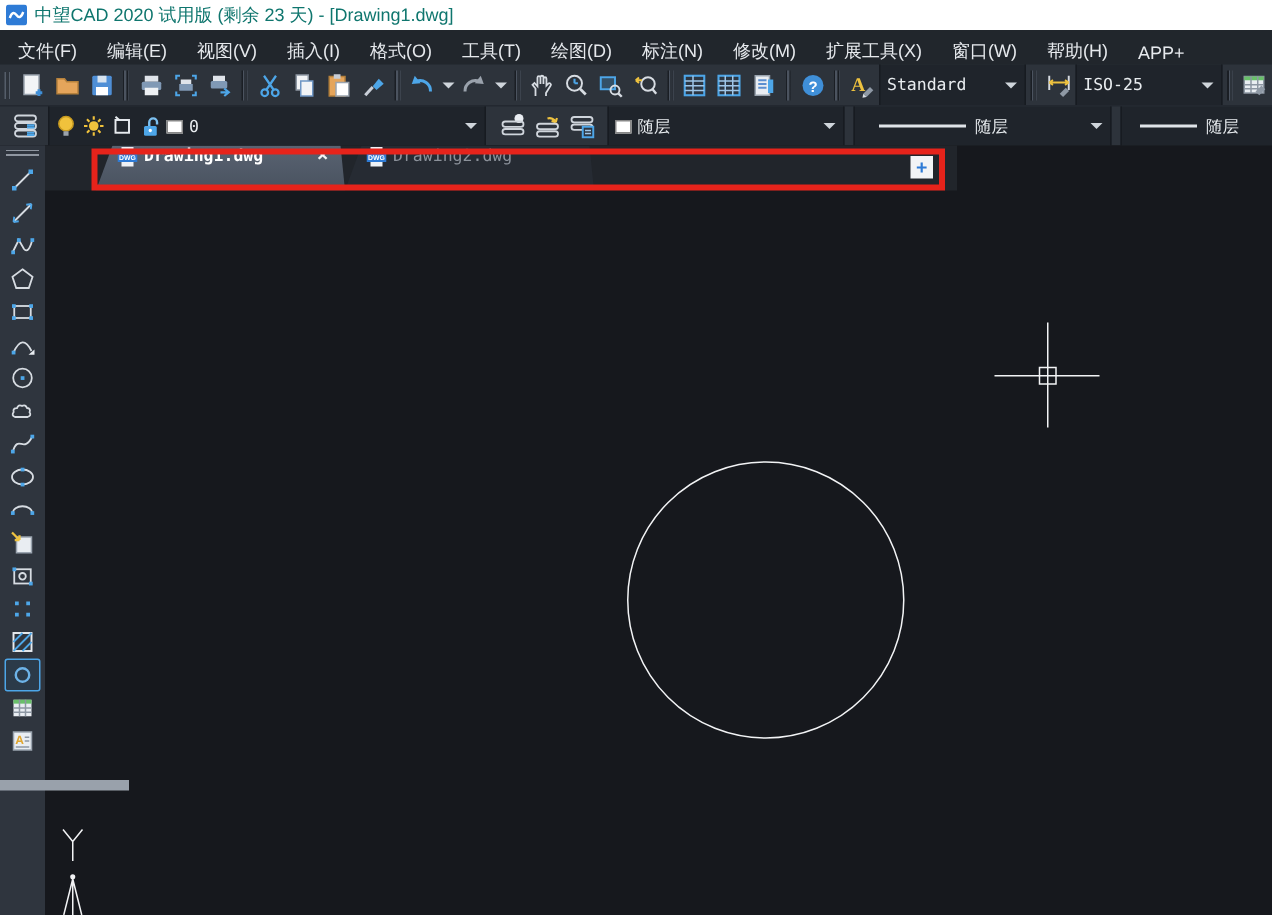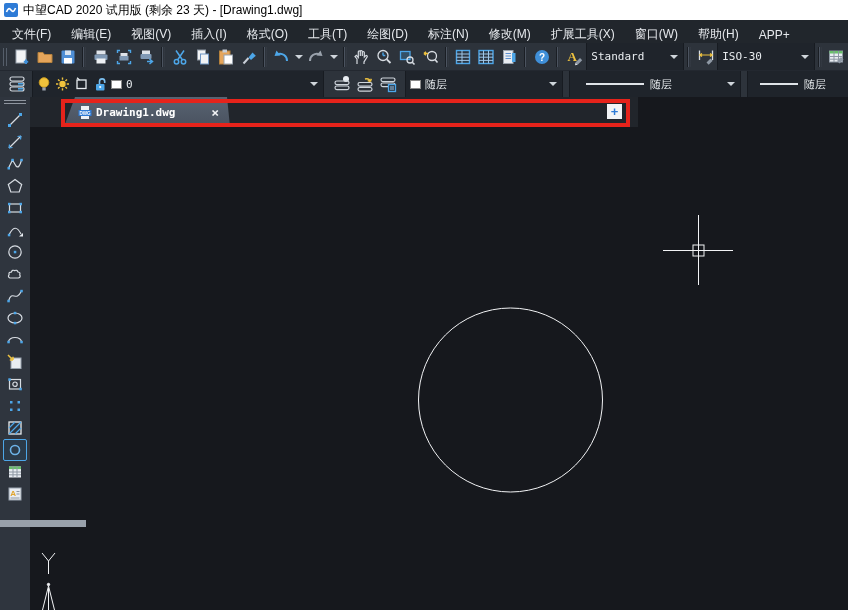--- a/index.html
+++ b/index.html
@@ -10,21 +10,21 @@
     --red:#e6231b; --combobg:#1f242b;
   }
   *{margin:0;padding:0;box-sizing:border-box;}
   html,body{width:848px;height:610px;overflow:hidden;background:var(--canvas);
     font-family:"Liberation Sans","DejaVu Sans",sans-serif;}
   .mono{font-family:"DejaVu Sans Mono","Liberation Mono",monospace;}
 
   
   .titlebar{position:absolute;left:0;top:0;width:848px;height:20px;background:#ffffff;
     display:flex;align-items:center;gap:5px;padding-left:4px;}
-  .titlebar .ttext{font-size:12px;color:#000000;}
+  .titlebar .ttext{font-size:12px;color:#0f766e;}
 
   
   .menubar{position:absolute;left:0;top:20px;width:848px;height:31px;background:var(--menubg);
     border-bottom:2px solid #2d5ccc;display:flex;align-items:center;padding-left:2px;}
   .menuitem{color:#e6e9ed;font-size:12px;padding:3px 10px;cursor:default;}
 
   
   .toolbar{position:absolute;left:0;width:848px;height:27px;background:var(--toolbg);
     display:flex;align-items:center;overflow:hidden;}
   #toolbar1{top:43px;} #toolbar2{top:70px;border-top:1px solid #232830;}
@@ -38,21 +38,21 @@
   .combo{height:33px;background:var(--combobg);border:1px solid #171b21;border-bottom:1px solid #79828f;
     display:flex;align-items:center;color:#e8ecef;font-size:11px;padding:0 4px;position:relative;flex:none;}
   .combo .cval{flex:1;white-space:nowrap;overflow:hidden;}
   .combo .caret{position:absolute;right:3px;}
   .lineseg{display:inline-block;height:2px;background:#dfe3e8;margin-right:6px;flex:none;}
   .swatch{width:11px;height:9px;background:#ffffff;border:1px solid #888;margin-right:4px;flex:none;}
 
   
   .tabstrip{position:absolute;left:30px;top:97px;width:608px;height:30px;background:var(--strip);
     display:flex;align-items:stretch;padding-left:34px;}
-  .dtab{position:relative;width:166px;display:flex;align-items:center;gap:4px;padding:0 8px 0 14px;
+  .dtab{position:relative;width:166px;display:flex;gap:4px;padding:0 8px 0 14px;
     clip-path:polygon(11px 0,calc(100% - 3px) 0,100% 100%,0 100%);
     background:#262b33;color:var(--dim);font-size:11px;}
   .dtab.active{background:linear-gradient(180deg,#596372,#49525f);color:#ffffff;font-weight:bold;z-index:2;}
   .dtab .tlabel{flex:1;white-space:nowrap;overflow:hidden;}
   .closex{font-size:13px;font-weight:bold;color:#f2f4f6;padding:0 3px;line-height:1;}
   .newtab{position:absolute;left:577px;top:7px;width:15px;height:15px;background:#f2f4f6;
     color:var(--dblue);font-size:13px;font-weight:bold;display:flex;align-items:center;justify-content:center;line-height:1;}
   .redbox{position:absolute;left:61px;top:99px;width:569px;height:28px;border:4px solid var(--red);
     z-index:40;pointer-events:none;}
 
@@ -266,21 +266,21 @@
   <span class="tsep"></span>
 
   <span class="tbtn">
       <svg width="18" height="18">
     <path d="M2.5 2.5 V12 M15.5 2.5 V12" stroke="#d7dce2" stroke-width="1.3"></path>
     <path d="M2.5 7 H15.5 m-13 0 l2.5 -1.6 m-2.5 1.6 l2.5 1.6 M15.5 7 l-2.5 -1.6 m2.5 1.6 l-2.5 1.6" stroke="#eec23f" fill="none" stroke-width="1.2"></path>
     <polygon points="9.5,14.5 13.5,10.5 15.7,12.7 11.7,16.7" fill="#8f99a5"></polygon>
       </svg>
     </span>
   <div class="combo mono" style="width:98px">
-    <span class="cval">ISO-30</span>
+    <span class="cval">ISO-25</span>
     <span class="caret"></span>
   </div>
 
   <span class="tsep"></span>
 
   <span class="tbtn">
       <svg width="18" height="18">
     <rect x="2.5" y="3" width="13" height="11" fill="#e9edf2" stroke="#8d97a3"></rect>
     <rect x="2.5" y="3" width="13" height="2.5" fill="#69c06a"></rect>
     <path d="M7 3 V14 M11.5 3 V14 M2.5 8.5 H15.5 M2.5 11.2 H15.5" stroke="#8d97a3" stroke-width="1"></path>
@@ -534,16 +534,26 @@
     <span>
         <svg width="14" height="15">
       <rect x="3" y="1" width="8" height="13" fill="#eef1f5"></rect>
       <rect x="0.5" y="5" width="13" height="6" fill="#2e7bd6"></rect>
       <text x="7" y="9.7" text-anchor="middle" font-size="4.6" font-weight="bold" fill="#fff" font-family="Liberation Sans">DWG</text>
         </svg>
       </span>
     <span class="tlabel">Drawing1.dwg</span>
     <span class="closex">×</span>
   </div>
+  <div class="dtab mono">
+    <span>
+        <svg width="14" height="15">
+      <rect x="3" y="1" width="8" height="13" fill="#eef1f5"></rect>
+      <rect x="0.5" y="5" width="13" height="6" fill="#2e7bd6"></rect>
+      <text x="7" y="9.7" text-anchor="middle" font-size="4.6" font-weight="bold" fill="#fff" font-family="Liberation Sans">DWG</text>
+        </svg>
+      </span>
+    <span class="tlabel">Drawing2.dwg</span>
+  </div>
   <span class="newtab">+</span>
 </div>
 
 <div class="redbox"></div>
 
 </body></html>

